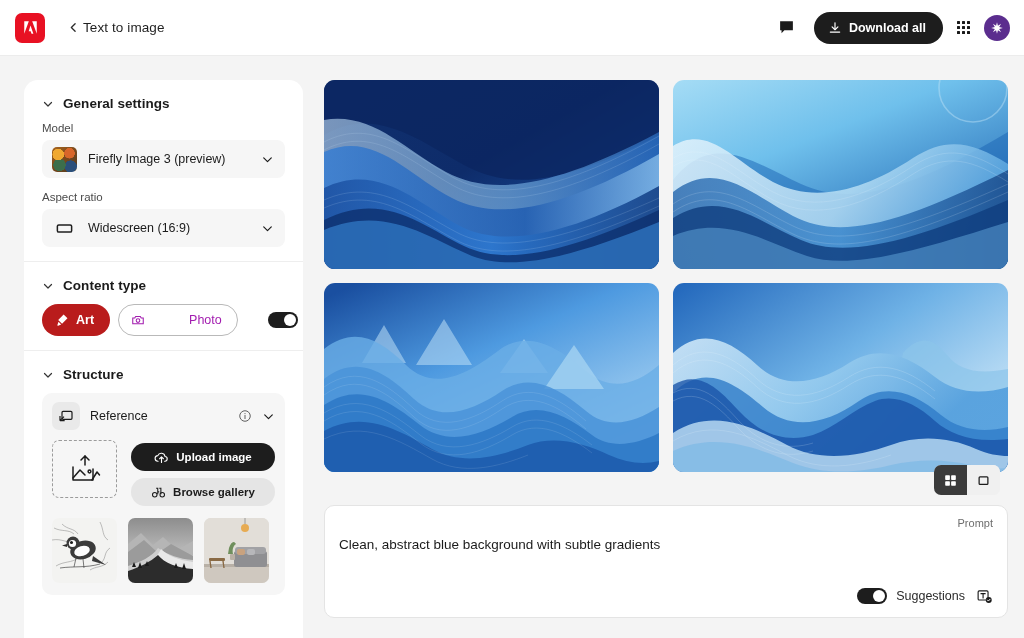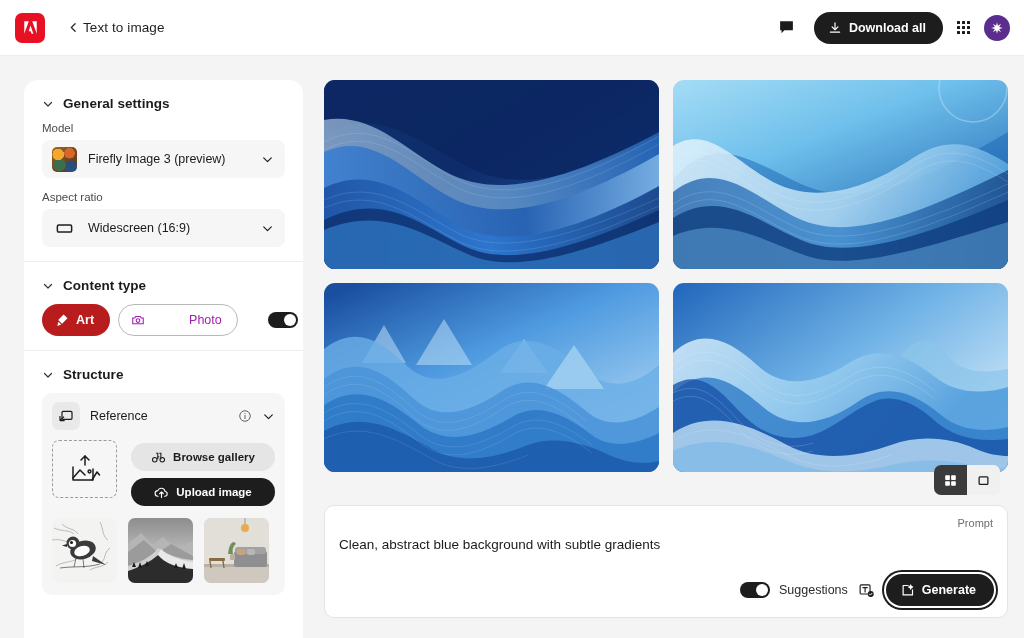--- a/index.html
+++ b/index.html
@@ -484,39 +484,39 @@
               <path d="M17 2v9"></path>
                 <polyline points="13 6 17 2 21 6"></polyline>
               <path d="M5 13v13h20V15"></path>
               <polyline points="5 24 12 16 17 21"></polyline>
               <circle cx="21.5" cy="17.5" r="1.4"></circle>
               <path d="M24 26l5-8 2.5 3"></path>
             </svg>
           </span>
         </div>
         <div class="ref-actions">
+          <button class="btn-wide dark">
+            <span style="display:flex">
+              <svg width="15" height="15" viewBox="0 0 24 24" fill="none" stroke="currentColor" stroke-width="1.8" stroke-linecap="round" stroke-linejoin="round">
+                  <path d="M6.5 18a4.5 4.5 0 01-.4-9 6 6 0 0111.5 1.4A3.8 3.8 0 0117 18"></path>
+                  <path d="M12 20v-8"></path>
+                  <polyline points="9 14 12 11 15 14"></polyline>
+                </svg>
+            </span>
+            <span>Upload image</span>
+          </button>
           <button class="btn-wide light">
             <span style="display:flex">
               <svg width="15" height="15" viewBox="0 0 24 24" fill="none" stroke="currentColor" stroke-width="1.7">
                   <circle cx="6" cy="15.5" r="3.6"></circle>
                   <circle cx="18" cy="15.5" r="3.6"></circle>
                   <path d="M8.2 5.2h2.6v9.4M13.2 5.2h2.6v9.4M10.8 11h2.4"></path>
                 </svg>
             </span>
             <span>Browse gallery</span>
-          </button>
-          <button class="btn-wide dark">
-            <span style="display:flex">
-              <svg width="15" height="15" viewBox="0 0 24 24" fill="none" stroke="currentColor" stroke-width="1.8" stroke-linecap="round" stroke-linejoin="round">
-                  <path d="M6.5 18a4.5 4.5 0 01-.4-9 6 6 0 0111.5 1.4A3.8 3.8 0 0117 18"></path>
-                  <path d="M12 20v-8"></path>
-                  <polyline points="9 14 12 11 15 14"></polyline>
-                </svg>
-            </span>
-            <span>Upload image</span>
           </button>
         </div>
       </div>
 
       <div class="thumb-row">
         <div class="thumb">
           <svg viewBox="0 0 65 65" width="65" height="65">
             <rect width="65" height="65" fill="#f3f3f1"></rect>
             <g stroke="#5c5c5c" stroke-width="0.5" fill="none" opacity=".75">
               <path d="M2 10c8 4 14 1 20 6M0 22c10-2 16 4 24 2M4 48c8-5 16-3 22-8M48 4c4 8 2 14 8 18M58 30c-6 4-4 10-8 14"></path>
@@ -742,23 +742,14 @@
       </div>
     <span class="toggle-label">Suggestions</span>
     <span class="icon-btn" style="width:20px;height:20px">
       <svg width="17" height="17" viewBox="0 0 24 24" fill="none" stroke="currentColor" stroke-width="1.6">
           <rect x="3" y="4" width="14" height="13" rx="1.6"></rect>
           <path d="M7 8h6M10 8v6" stroke-linecap="round"></path>
           <circle cx="18" cy="17" r="4.2" fill="currentColor" stroke="none"></circle>
           <path d="M16.2 17l1.3 1.4 2.3-2.5" stroke="#fff" stroke-width="1.4" stroke-linecap="round" stroke-linejoin="round"></path>
         </svg>
     </span>
-    <button class="generate-btn">
-      <span style="display:flex">
-        <svg width="15" height="15" viewBox="0 0 24 24" fill="none" stroke="currentColor" stroke-width="1.9" stroke-linecap="round" stroke-linejoin="round">
-            <path d="M13 4H5v15h15v-8"></path>
-            <path d="M17 3.2l.9 2.4 2.4.9-2.4.9-.9 2.4-.9-2.4-2.4-.9 2.4-.9z" fill="currentColor"></path>
-          </svg>
-      </span>
-      <span>Generate</span>
-    </button>
   </div>
 </div>
 
 </body></html>

